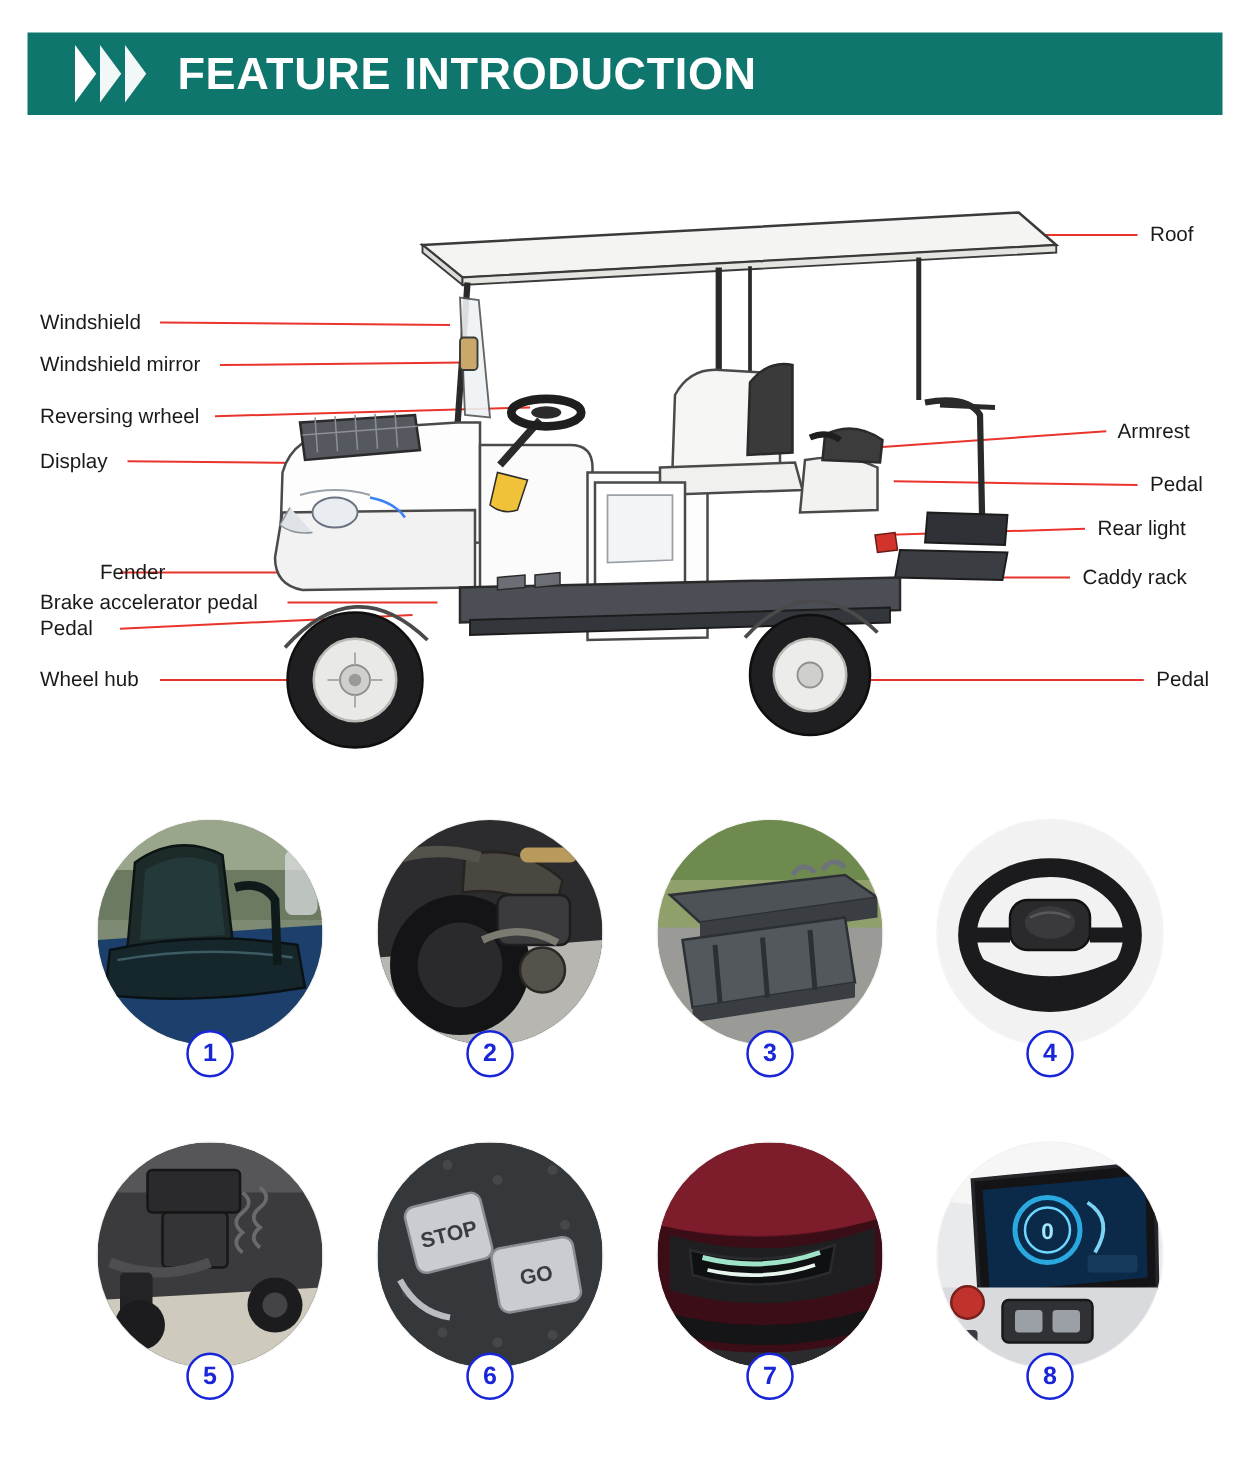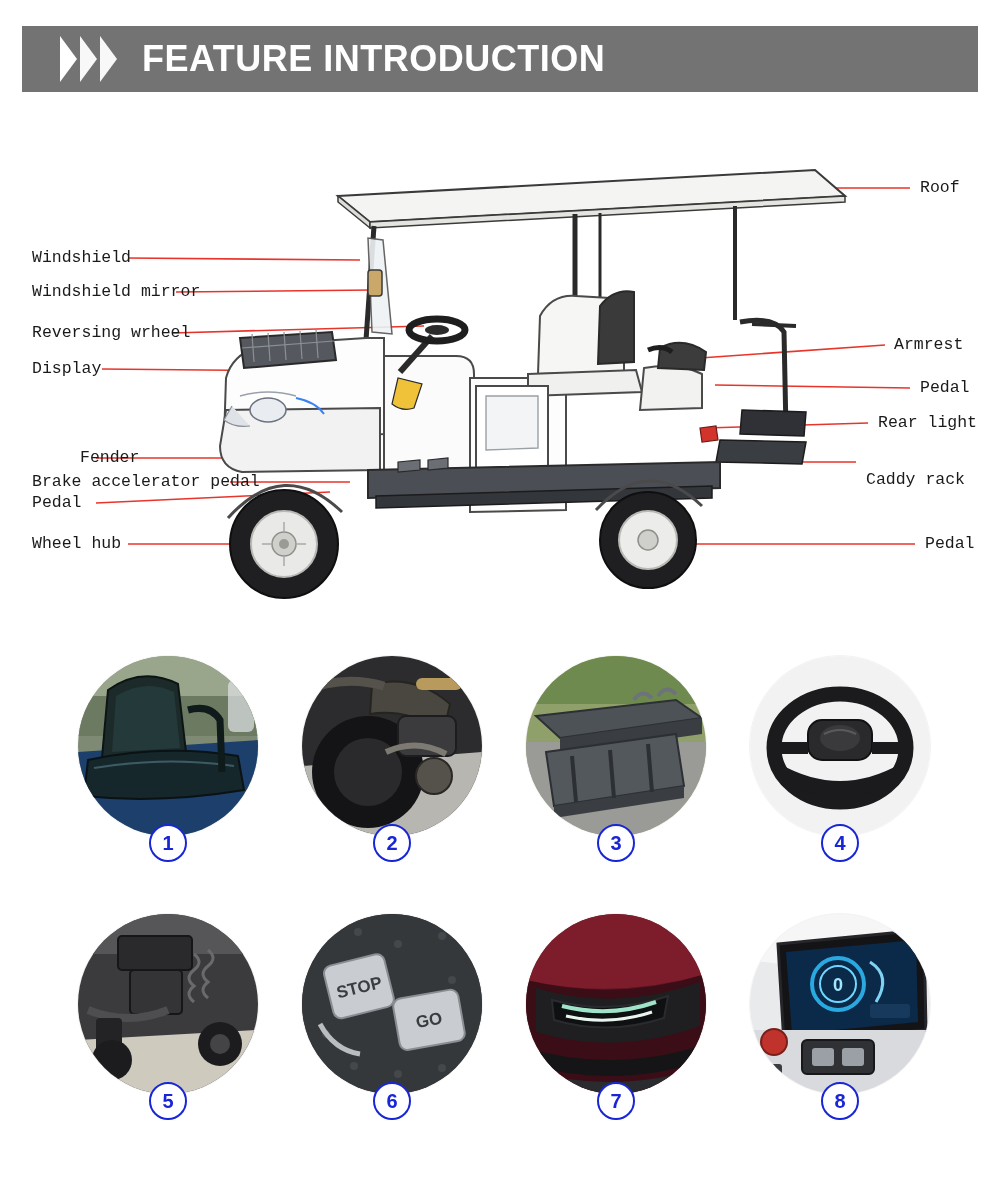--- a/index.html
+++ b/index.html
@@ -15,21 +15,21 @@
     overflow: hidden;
   }
 
   
   .banner {
     position: absolute;
     left: 22px;
     top: 26px;
     width: 956px;
     height: 66px;
-    background: #737373;
+    background: #0f766e;
     display: flex;
     align-items: center;
   }
   .chevrons {
     display: flex;
     align-items: center;
     margin-left: 38px;
     margin-right: 22px;
   }
   .chev {
@@ -50,21 +50,20 @@
     white-space: nowrap;
   }
 
   
   .diagram {
     position: absolute;
     left: 0;
     top: 110px;
     width: 847px;
     height: 520px;
-    font-family: Liberation Mono, monospace;
   }
   .diagram svg {
     position: absolute;
     left: 0;
     top: 0;
   }
   .callout {
     position: absolute;
     font-size: 16.5px;
     color: #1a1a1a;
@@ -229,21 +228,21 @@
     <circle cx="648" cy="430" r="10" fill="#cfcfcb" stroke="#8f8f8b" stroke-width="1.5"></circle>
 
     <path d="M228 408 q56 -62 114 -6" fill="none" stroke="#4a4a4a" stroke-width="3"></path>
     <path d="M596 400 q52 -56 106 -4" fill="none" stroke="#4a4a4a" stroke-width="3"></path>
   </svg>
 
   <div class="callout right" style="left:920px; top:70px;">Roof</div>
   <div class="callout right" style="left:894px; top:227px;">Armrest</div>
   <div class="callout right" style="left:920px; top:270px;">Pedal</div>
   <div class="callout right" style="left:878px; top:305px;">Rear light</div>
-  <div class="callout right" style="left:866px; top:344px;margin-top:18px;">Caddy rack</div>
+  <div class="callout right" style="left:866px; top:344px;">Caddy rack</div>
   <div class="callout right" style="left:925px; top:426px;">Pedal</div>
 
   <div class="callout left" style="left:32px; top:140px;">Windshield</div>
   <div class="callout left" style="left:32px; top:174px;">Windshield mirror</div>
   <div class="callout left" style="left:32px; top:215px;">Reversing wrheel</div>
   <div class="callout left" style="left:32px; top:251px;">Display</div>
   <div class="callout left" style="left:32px; top:340px;margin-left:48px;">Fender</div>
   <div class="callout left" style="left:32px; top:364px;">Brake accelerator pedal</div>
   <div class="callout left" style="left:32px; top:385px;">Pedal</div>
   <div class="callout left" style="left:32px; top:426px;">Wheel hub</div>

